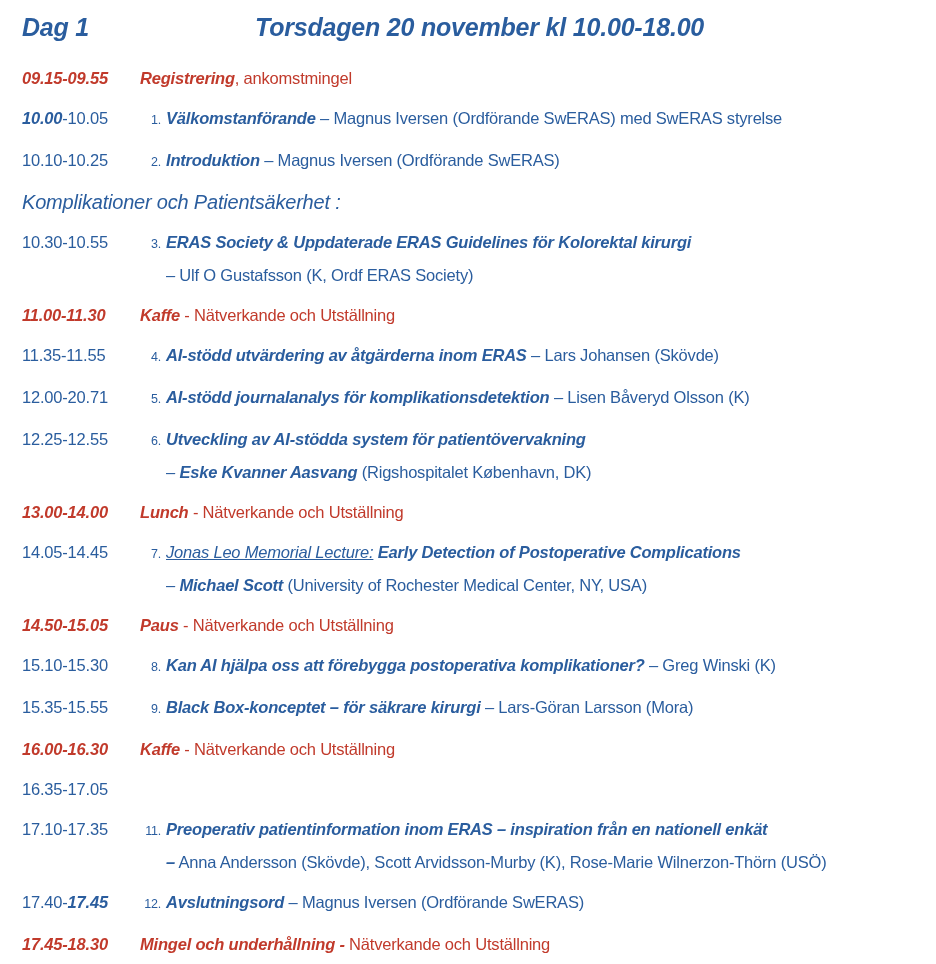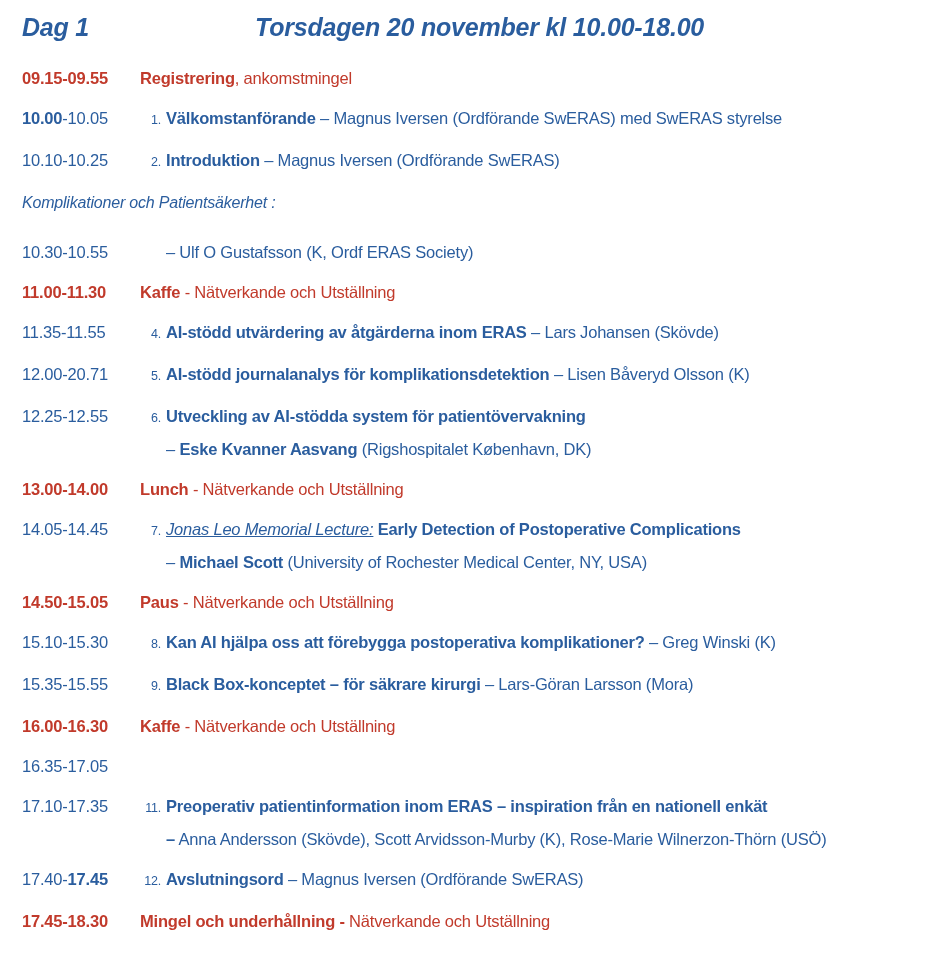--- a/index.html
+++ b/index.html
@@ -25,22 +25,22 @@
   }
   .row.blue{color:var(--blue);}
   .row.red{color:var(--red);}
   .time{width:118px;flex-shrink:0;}
   .content{flex:1;min-width:0;}
   .num{
     display:inline-block;min-width:21px;text-align:right;
     margin-right:5px;font-size:12.5px;
   }
   .line.indent{margin-left:26px;margin-top:10px;}
-  .row.heading{font-size:16px;}
-  .seg.b{font-weight:700;}
+  .row.heading{font-size:20px;}
+  .seg.b{font-weight:700;font-style:italic;}
   .seg.i{font-style:italic;}
   .seg.u{text-decoration:underline;}
 </style>
 </head>
 <body>
 
 <div class="page">
   <div class="header">
     <span class="day">Dag 1</span>
     <span class="title">Torsdagen 20 november kl 10.00-18.00</span>
@@ -65,20 +65,21 @@
         </div>
       </div>
       <div class="row heading blue">
         <div class="content">
           <div class="line"><span class="seg i">Komplikationer och Patientsäkerhet :</span></div>
         </div>
       </div>
       <div class="row session blue">
         <div class="time"><span class="seg">10.30-10.55</span></div>
         <div class="content">
+          <div class="line"><span class="num">3.</span><span class="seg b">ERAS Society &amp; Uppdaterade ERAS Guidelines för Kolorektal kirurgi</span></div>
           <div class="line indent"><span class="seg">– Ulf O Gustafsson (K, Ordf ERAS Society)</span></div>
         </div>
       </div>
       <div class="row break red">
         <div class="time"><span class="seg b">11.00-11.30</span></div>
         <div class="content">
           <div class="line"><span class="seg b">Kaffe</span><span class="seg"> - Nätverkande och Utställning</span></div>
         </div>
       </div>
       <div class="row session blue">

